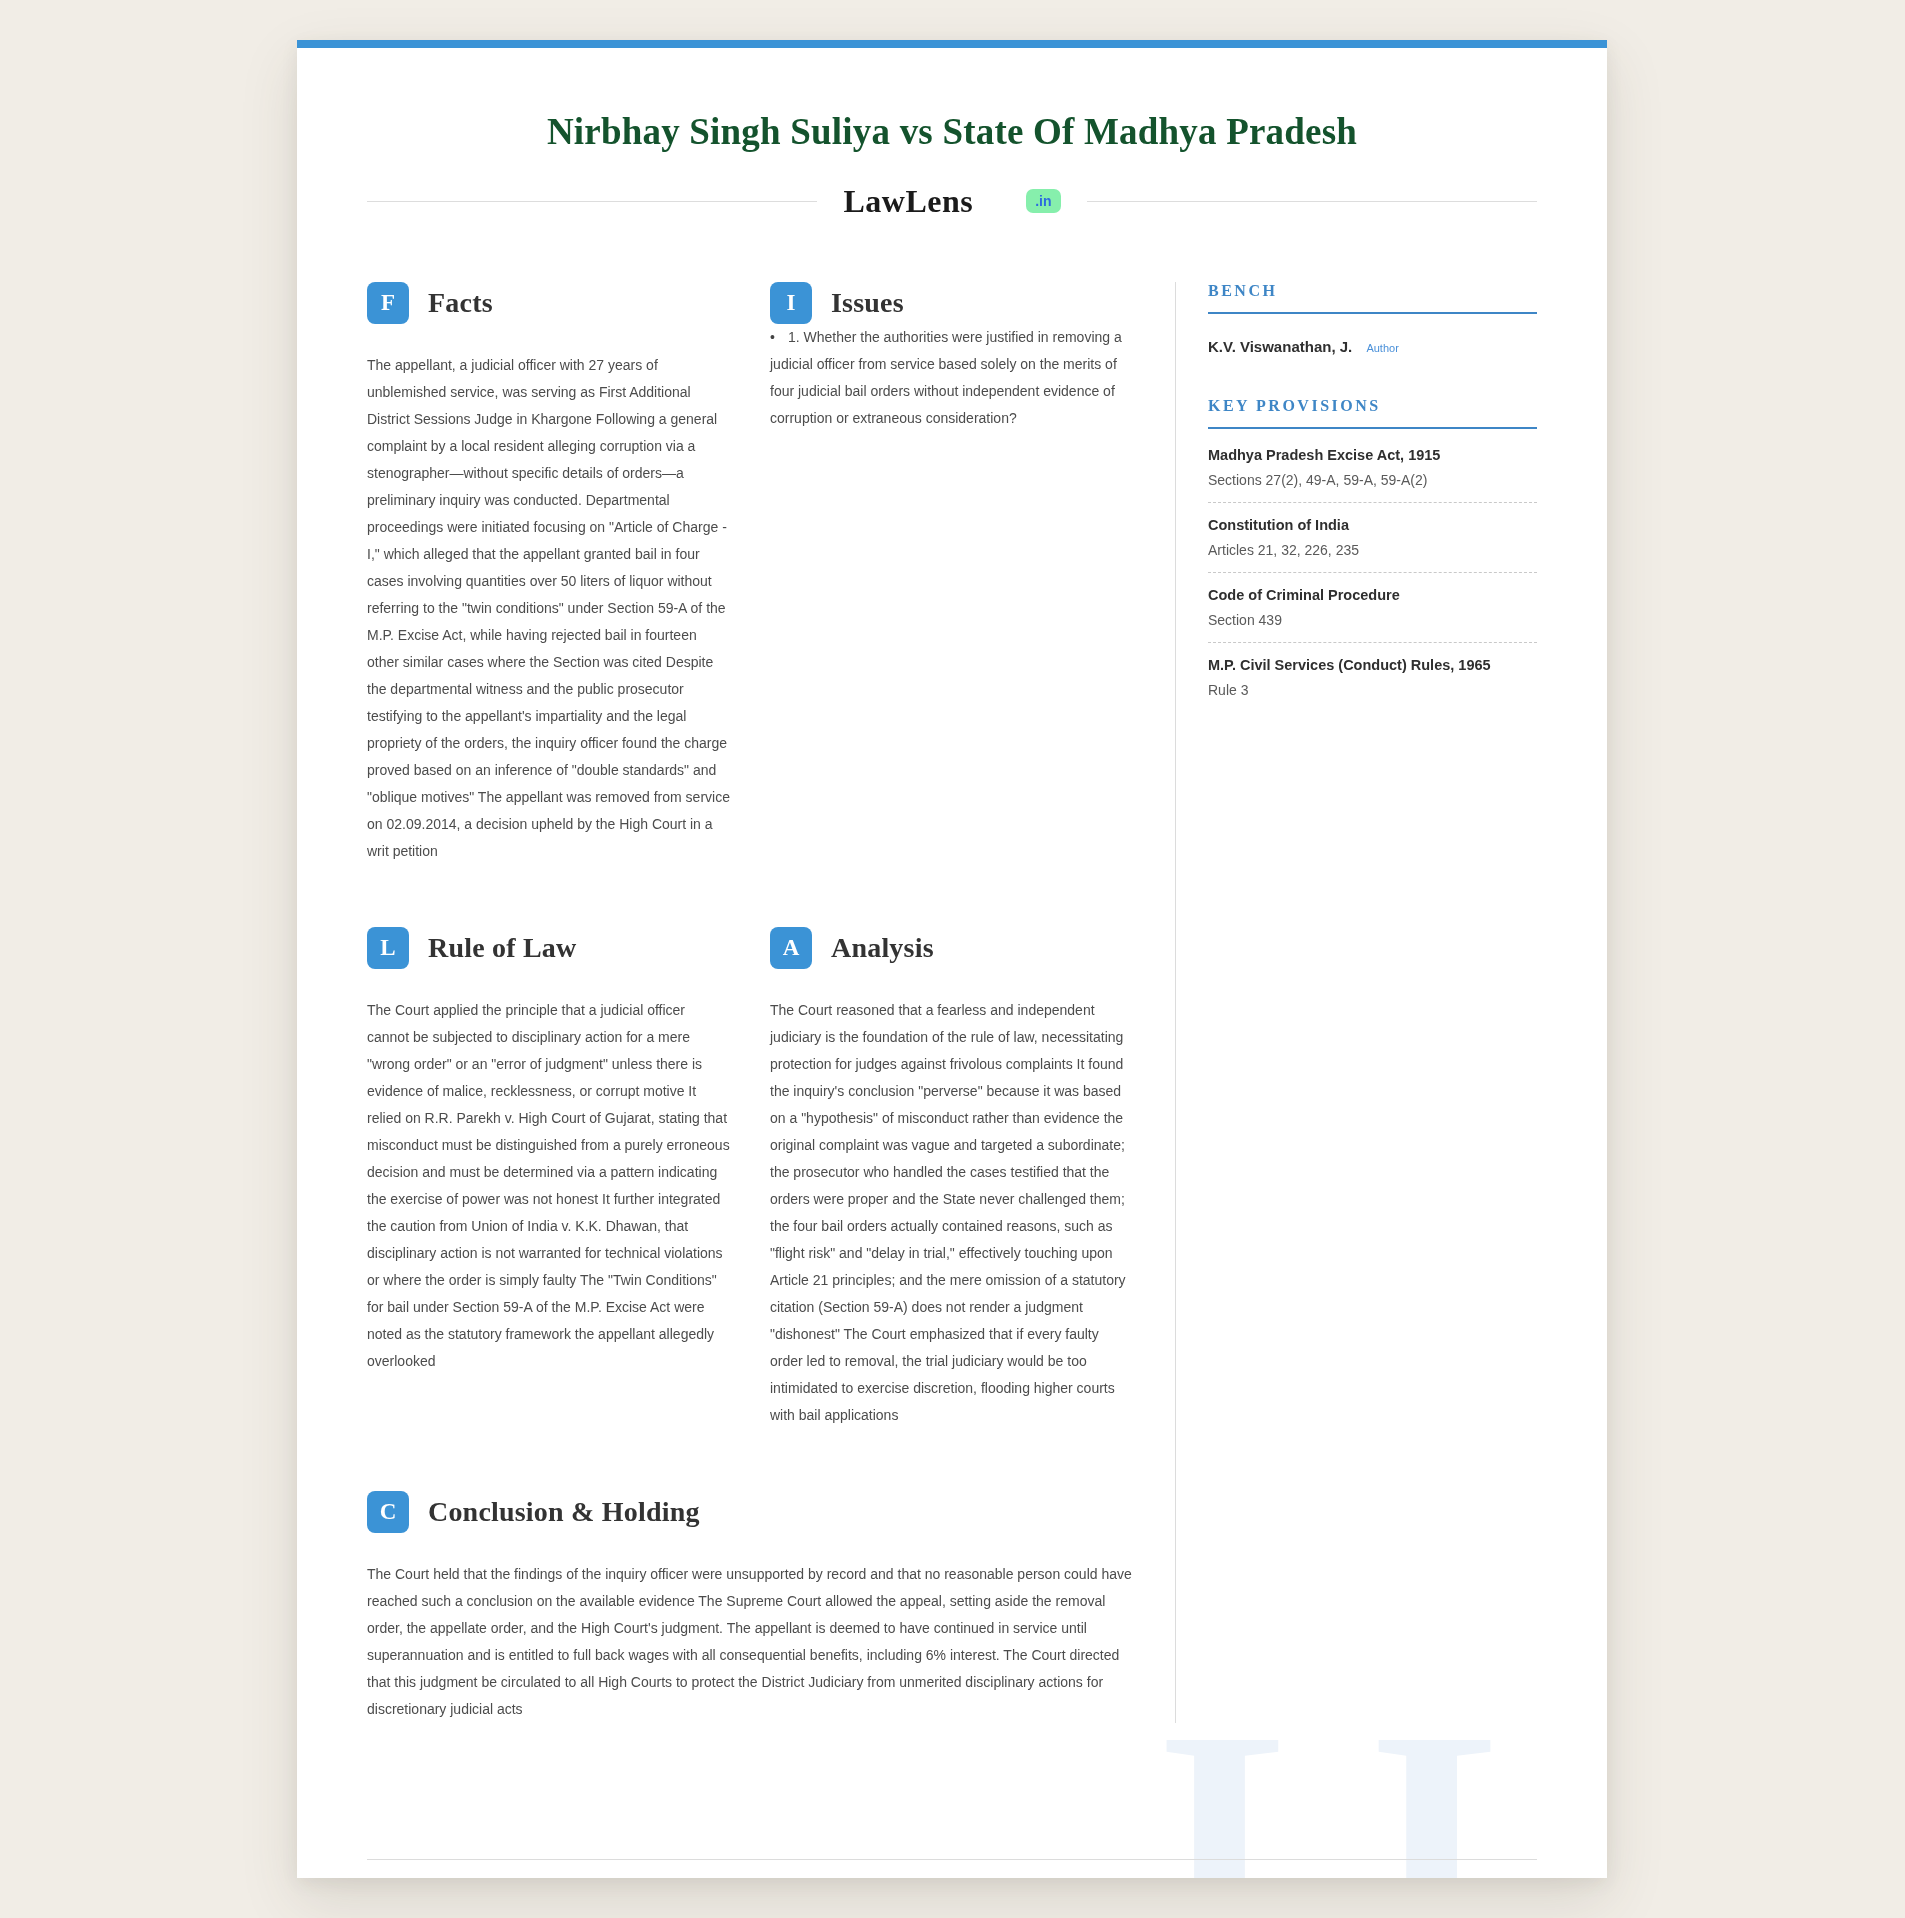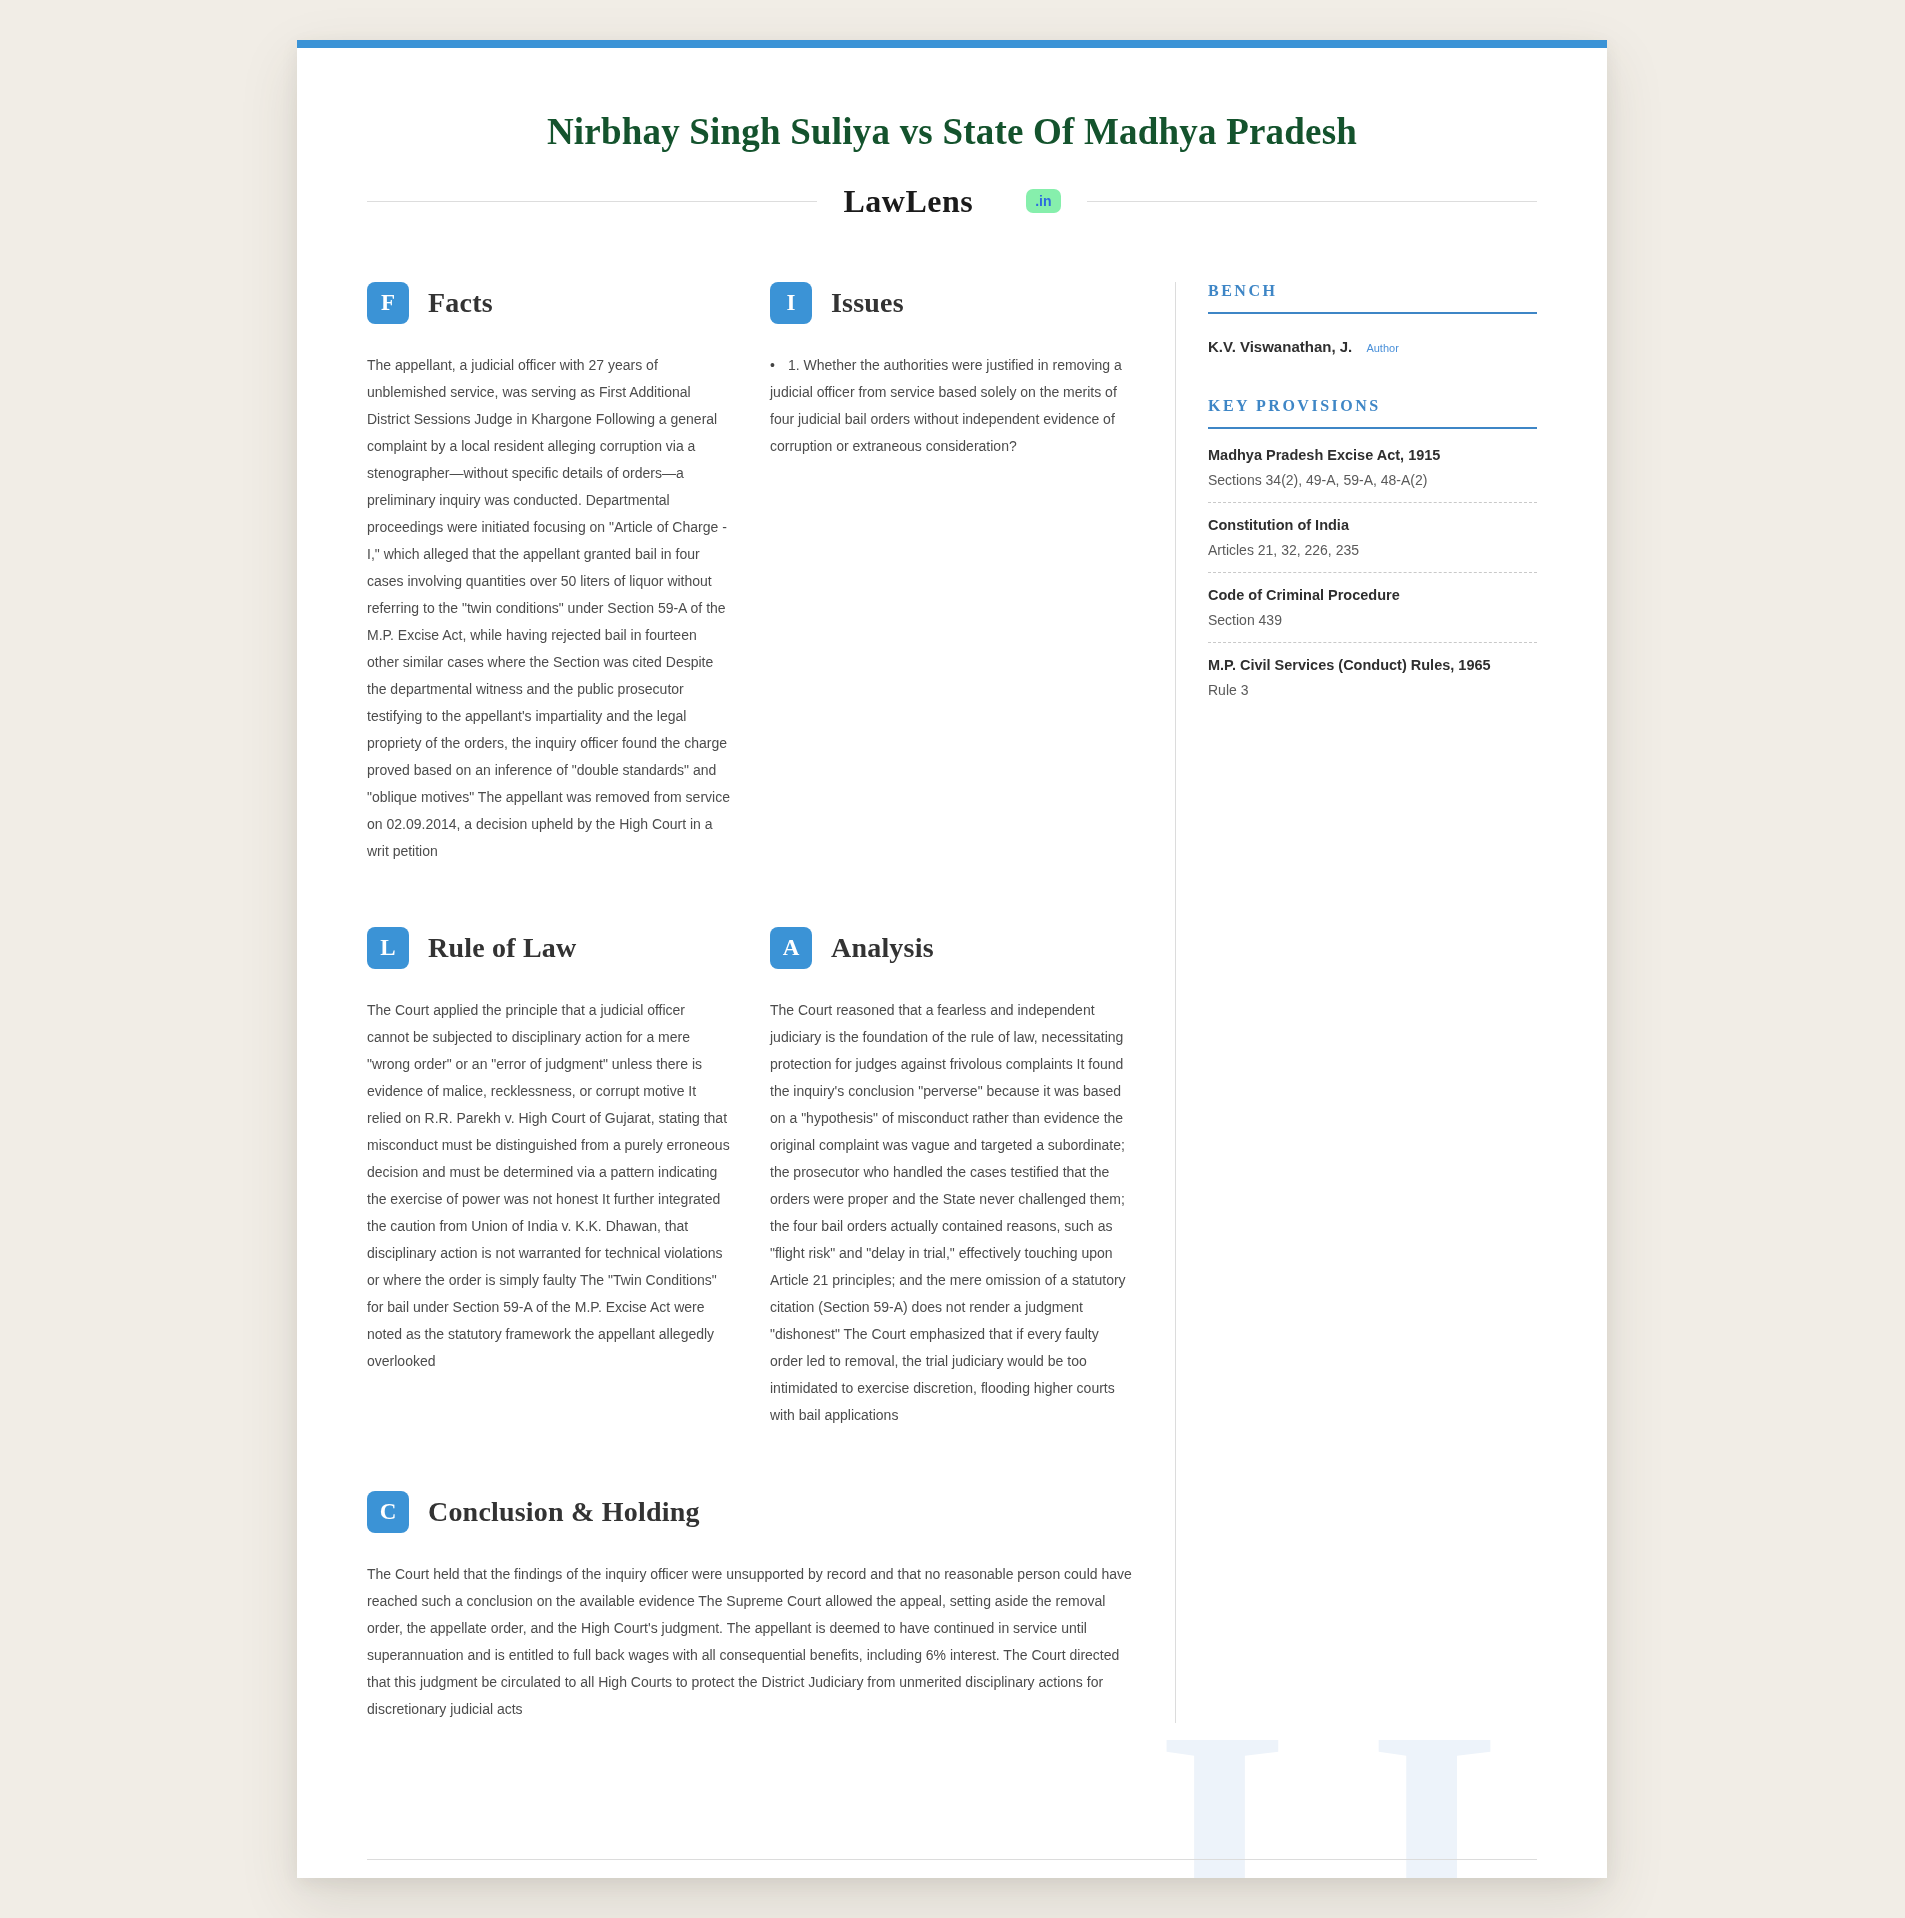--- a/index.html
+++ b/index.html
@@ -54,21 +54,21 @@
   .icon-box{
     width:42px;height:42px;border-radius:8px;background:var(--accent);
     color:#fff;font-family:"Liberation Serif", serif;font-size:23px;font-weight:700;
     display:flex;align-items:center;justify-content:center;flex:0 0 42px;
   }
   .section-title{
     margin:0;font-family:"Liberation Serif", serif;font-weight:700;
     font-size:28px;color:#333;letter-spacing:.2px;
   }
   .body-text{margin:28px 0 0;font-size:14px;line-height:27px;color:var(--body-text);}
-  .issues{margin-top:28px;}
+  .issues{}
   .issue{font-size:14px;line-height:27px;color:var(--body-text);}
   .issue::before{content:"\2022";margin-right:13px;color:#444;}
   .issue + .issue{margin-top:22px;}
   .conclusion{margin-top:62px;}
   
   .side-heading{
     margin:0;font-family:"Liberation Serif", serif;font-weight:700;
     font-size:16px;color:var(--heading-blue);letter-spacing:2.5px;
     padding-bottom:12px;border-bottom:2px solid var(--heading-blue);
   }
@@ -170,21 +170,21 @@
             <span>K.V. Viswanathan, J.</span>
             <span class="bench-role">Author</span>
           </div>
         </div>
 
         <div class="side-block">
           <h3 class="side-heading">KEY PROVISIONS</h3>
           <div class="prov-list">
             <div class="prov-item">
               <div class="prov-name">Madhya Pradesh Excise Act, 1915</div>
-              <div class="prov-detail">Sections 34(2), 49-A, 59-A, 48-A(2)</div>
+              <div class="prov-detail">Sections 27(2), 49-A, 59-A, 59-A(2)</div>
             </div>
             <div class="prov-item">
               <div class="prov-name">Constitution of India</div>
               <div class="prov-detail">Articles 21, 32, 226, 235</div>
             </div>
             <div class="prov-item">
               <div class="prov-name">Code of Criminal Procedure</div>
               <div class="prov-detail">Section 439</div>
             </div>
             <div class="prov-item">

